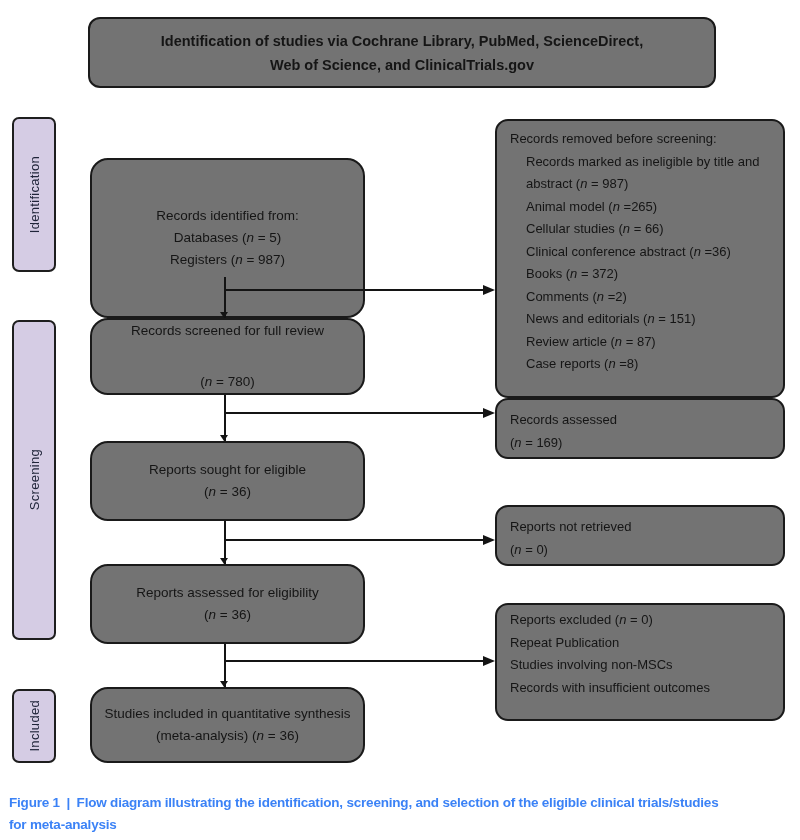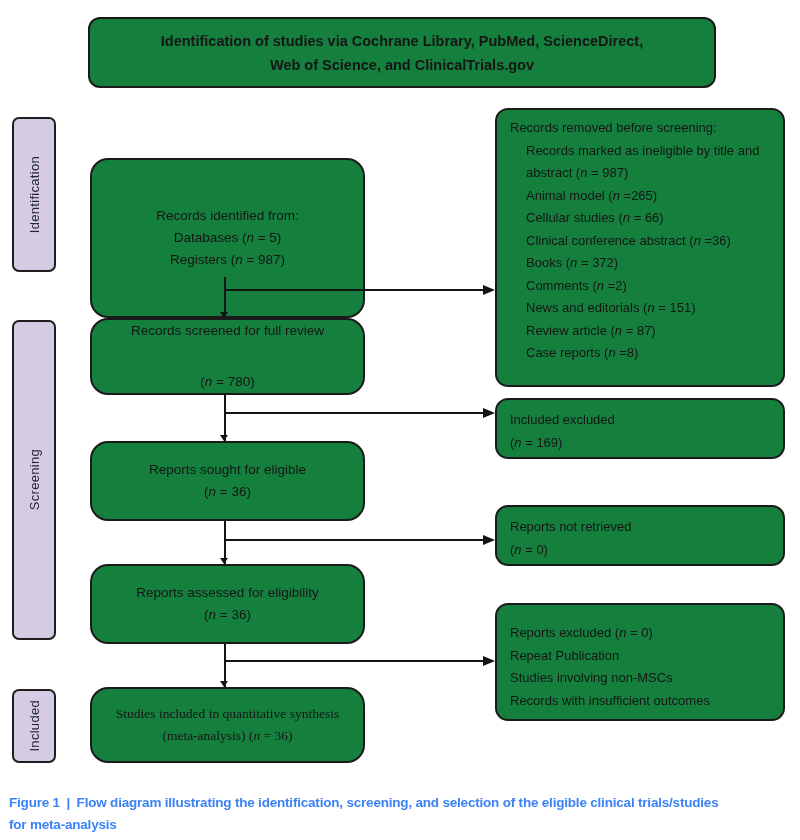--- a/index.html
+++ b/index.html
@@ -1,21 +1,21 @@
 <!DOCTYPE html>
 <html><head>
 <meta charset="utf-8">
 <style>
   html,body { margin:0; padding:0; background:#ffffff; }
   .canvas {
     position:relative; width:800px; height:840px; background:#ffffff;
     font-family:"Liberation Sans", sans-serif; color:#151515; overflow:hidden;
   }
   .box {
-    position:absolute; background:#15803d; border:2px solid #1a1a1a;
+    position:absolute; background:#737373; border:2px solid #1a1a1a;
     box-sizing:border-box;
   }
   .titlebox {
     left:88px; top:17px; width:628px; height:71px; border-radius:12px;
     display:flex; flex-direction:column; justify-content:center;
     text-align:center; font-weight:bold; font-size:14.5px; line-height:24px;
   }
   .leftbox {
     left:90px; width:275px; border-radius:18px;
     display:flex; flex-direction:column; justify-content:center;
@@ -85,46 +85,46 @@
       <div class="line">(<i>n</i> = 780)</div>
     </div>
   <div class="box leftbox" style="top:441px; height:80px;">
       <div class="line">Reports sought for eligible</div>
       <div class="line">(<i>n</i> = 36)</div>
     </div>
   <div class="box leftbox" style="top:564px; height:80px;">
       <div class="line">Reports assessed for eligibility</div>
       <div class="line">(<i>n</i> = 36)</div>
     </div>
-  <div class="box leftbox" style="top:687px; height:76px;font-family:Liberation Serif, serif;">
+  <div class="box leftbox" style="top:687px; height:76px;">
       <div class="line">Studies included in quantitative synthesis</div>
       <div class="line">(meta-analysis) (<i>n</i> = 36)</div>
     </div>
 
-  <div class="box rightbox" style="top:108px; height:279px;">
+  <div class="box rightbox" style="top:119px; height:279px;">
       <div class="line">Records removed before screening:</div>
       <div class="line indent">Records marked as ineligible by title and abstract (<i>n</i> = 987)</div>
       <div class="line indent">Animal model (<i>n</i> =265)</div>
       <div class="line indent">Cellular studies (<i>n</i> = 66)</div>
       <div class="line indent">Clinical conference abstract (<i>n</i> =36)</div>
       <div class="line indent">Books (<i>n</i> = 372)</div>
       <div class="line indent">Comments (<i>n</i> =2)</div>
       <div class="line indent">News and editorials (<i>n</i> = 151)</div>
       <div class="line indent">Review article (<i>n</i> = 87)</div>
       <div class="line indent">Case reports (<i>n</i> =8)</div>
     </div>
   <div class="box rightbox" style="top:398px; height:61px; padding-top:9px;">
-      <div class="line">Included excluded</div>
+      <div class="line">Records assessed</div>
       <div class="line">(<i>n</i> = 169)</div>
     </div>
   <div class="box rightbox" style="top:505px; height:61px; padding-top:9px;">
       <div class="line">Reports not retrieved</div>
       <div class="line">(<i>n</i> = 0)</div>
     </div>
-  <div class="box rightbox" style="top:603px; height:118px; padding-top:17px;">
+  <div class="box rightbox" style="top:603px; height:118px; padding-top:4px;">
       <div class="line">Reports excluded (<i>n</i> = 0)</div>
       <div class="line">Repeat Publication</div>
       <div class="line">Studies involving non-MSCs</div>
       <div class="line">Records with insufficient outcomes</div>
     </div>
 
   <div class="vline" style="left:224px; top:277px; height:41px;"></div>
   <div class="arrow-down" style="left:220px; top:312px;"></div>
 
   <div class="vline" style="left:224px; top:395px; height:46px;"></div>

